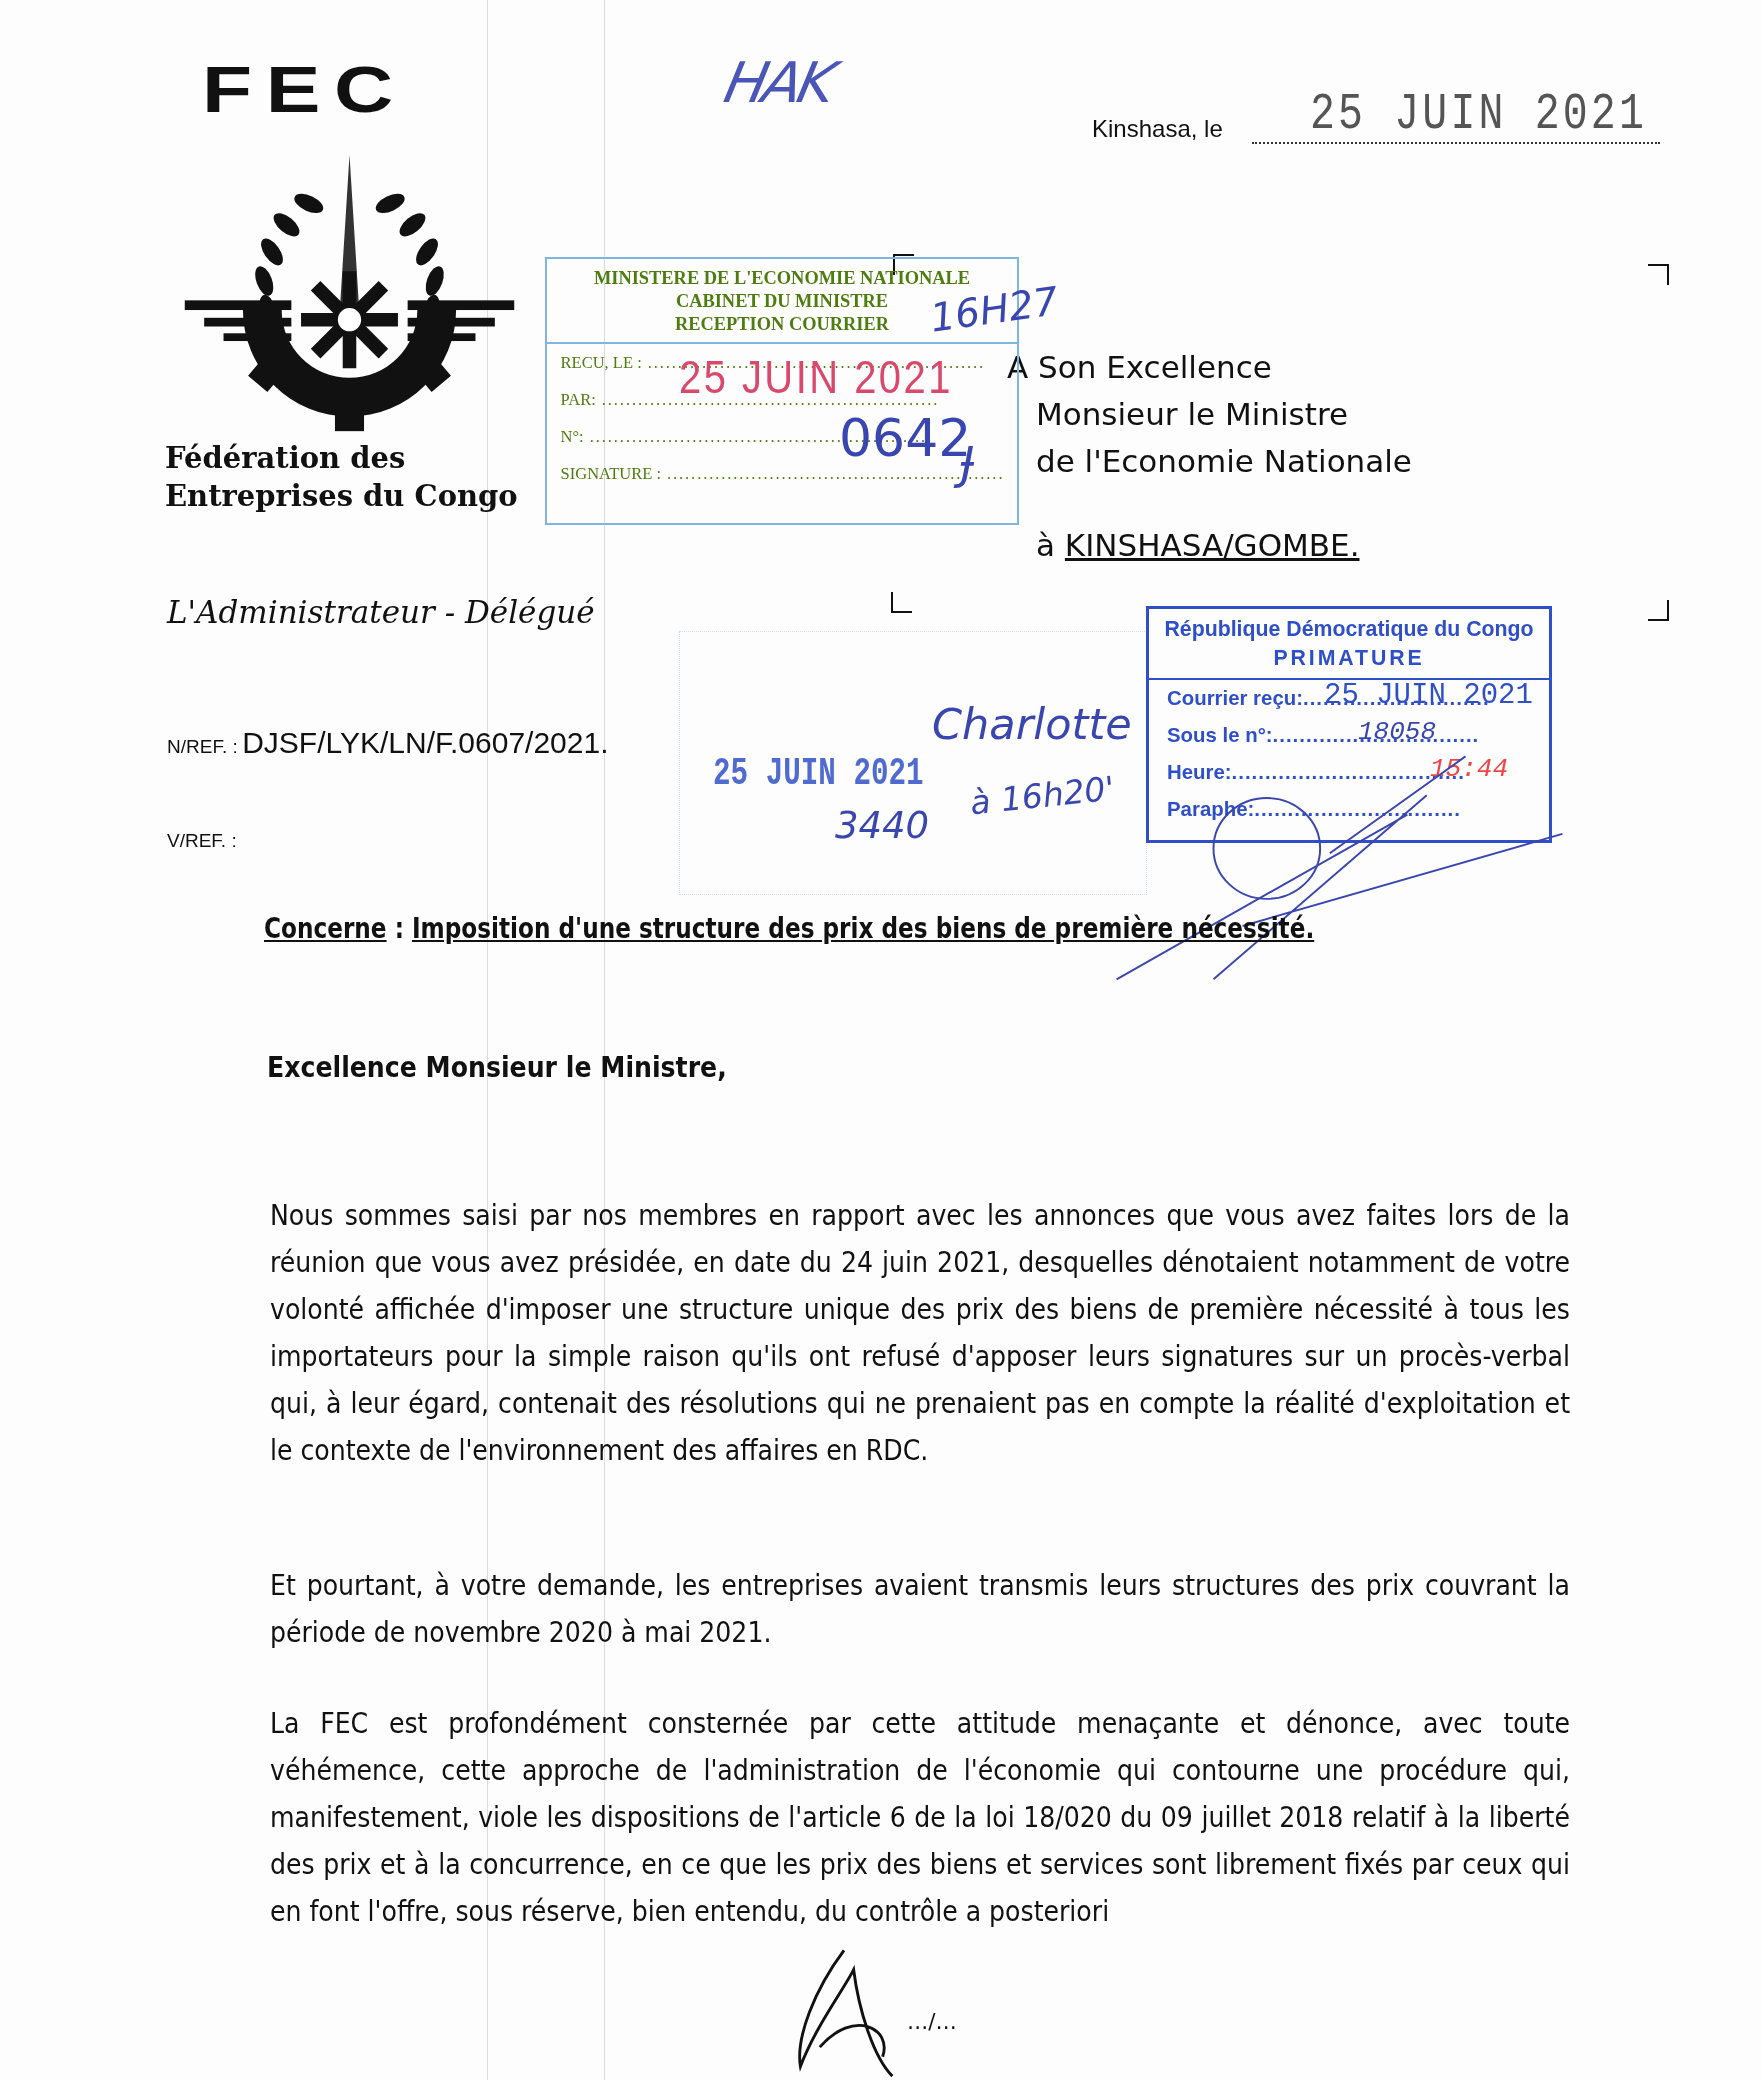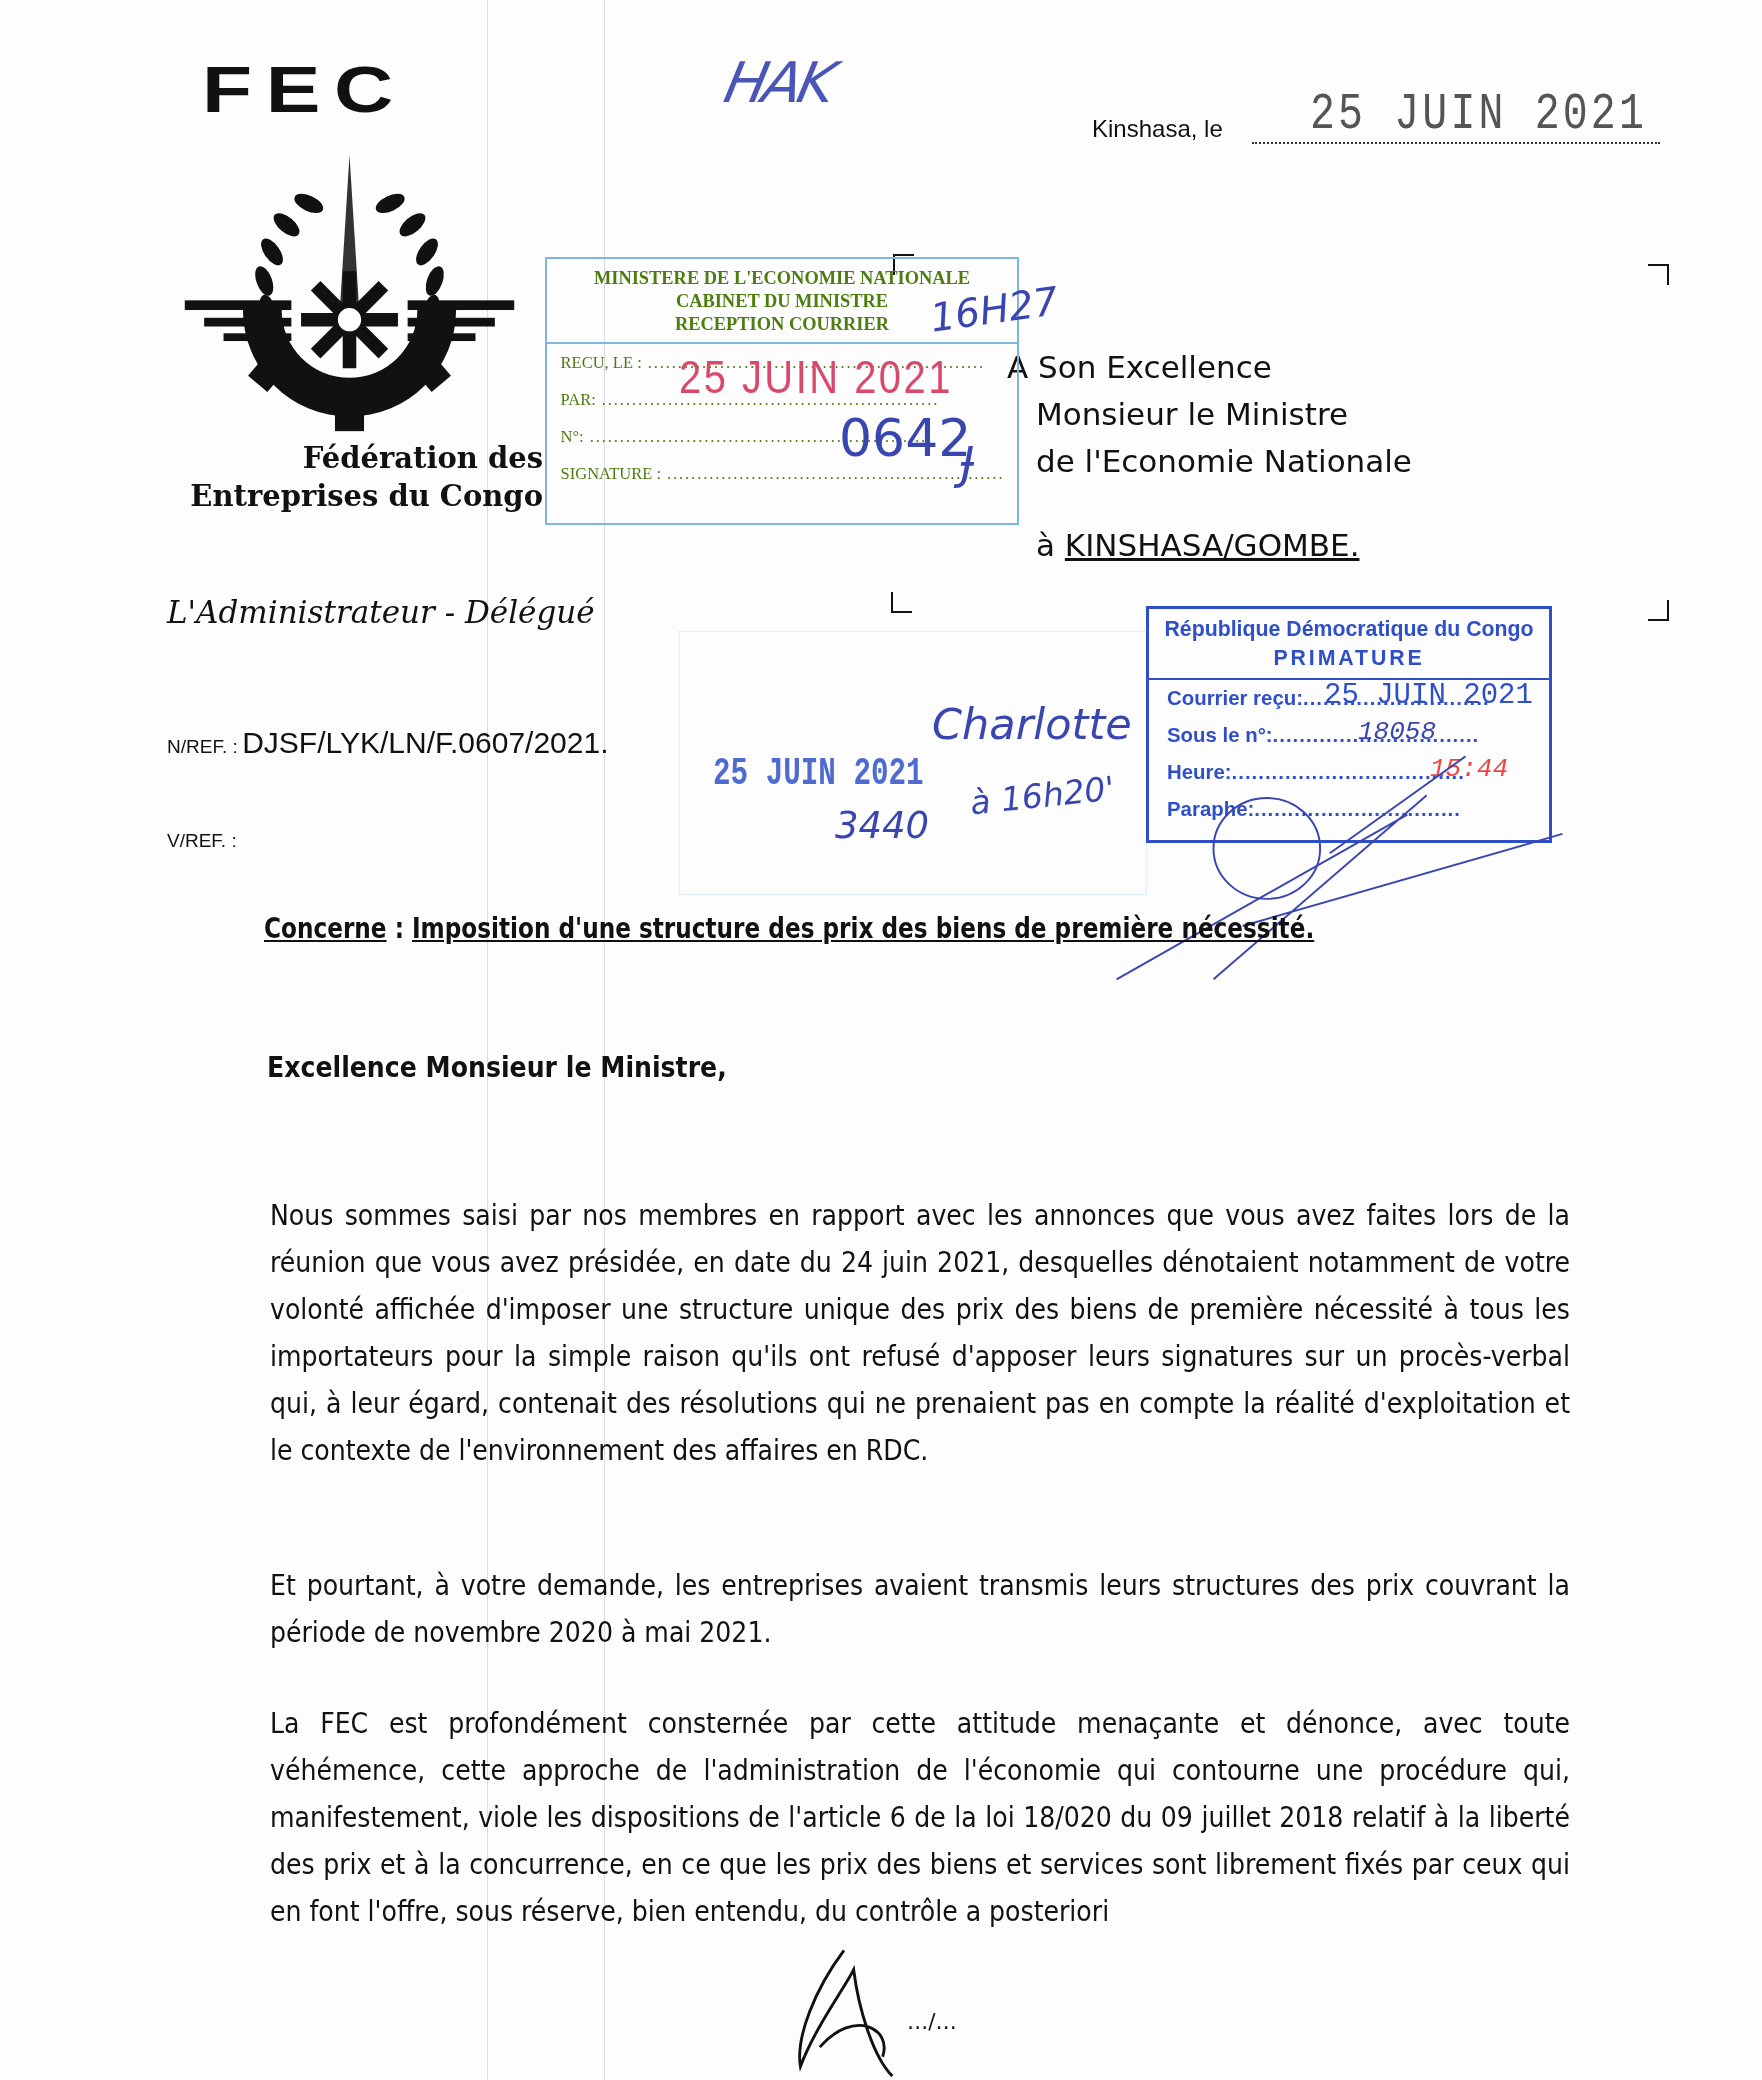--- a/index.html
+++ b/index.html
@@ -5,21 +5,21 @@
   html, body { margin:0; padding:0; }
   body { width:1762px; height:2080px; background:#fdfdfd; position:relative; overflow:hidden;
          font-family:"DejaVu Sans", sans-serif; color:#111; }
   .abs { position:absolute; }
   .fold { position:absolute; top:0; bottom:0; width:1px; background:#d9dde3; }
 
   
   .fec-title { left:202px; top:58px; font-family:"Liberation Sans", sans-serif; font-weight:900;
                font-size:82px; letter-spacing:13.6px; line-height:1; transform:scaleY(0.78); transform-origin:top left; }
   .logo { left:175px; top:155px; width:349px; height:281px; }
-  .org-name { left:165px; top:439px; width:378px; text-align:right; font-family:"DejaVu Serif", serif;
+  .org-name { left:165px; top:439px; width:378px; text-align:left; font-family:"DejaVu Serif", serif;
               font-weight:bold; font-size:29px; line-height:38px; }
   .initials { left:726px; top:50px; font-family:"DejaVu Sans", sans-serif; font-style:italic;
               color:#4a55b8; font-size:56px; transform:skewX(-12deg); letter-spacing:-3.9px; }
 
   .place-date { left:1092px; top:115px; font-family:"Liberation Sans", sans-serif; font-weight:normal; font-size:24px; }
   .date-dots { left:1252px; top:142px; width:408px; border-bottom:2.9px dotted #333; }
   .date-stamp { left:1310px; top:85px; font-family:"Liberation Mono", monospace; font-size:52px; color:#555;
                 letter-spacing:3.9px; transform:scaleX(0.8); transform-origin:left top; }
 
   

